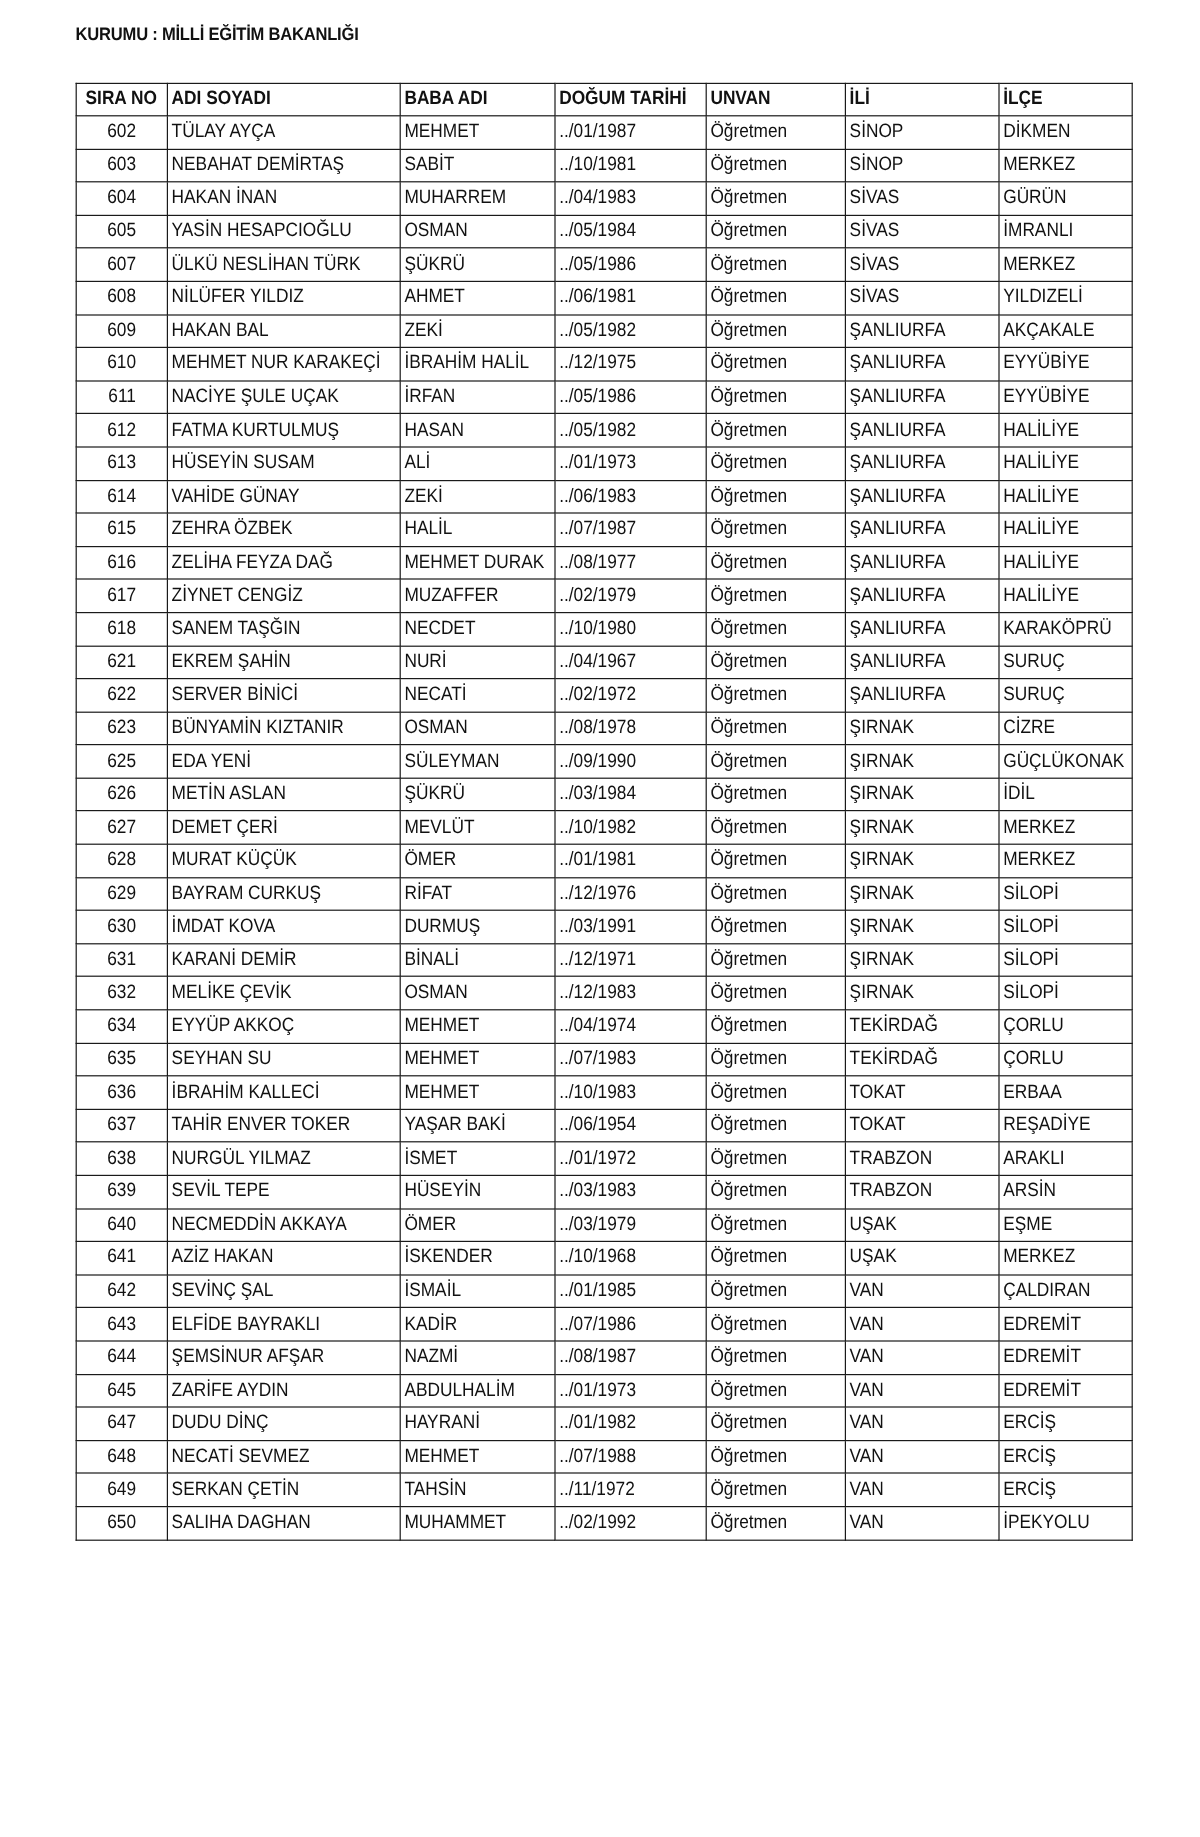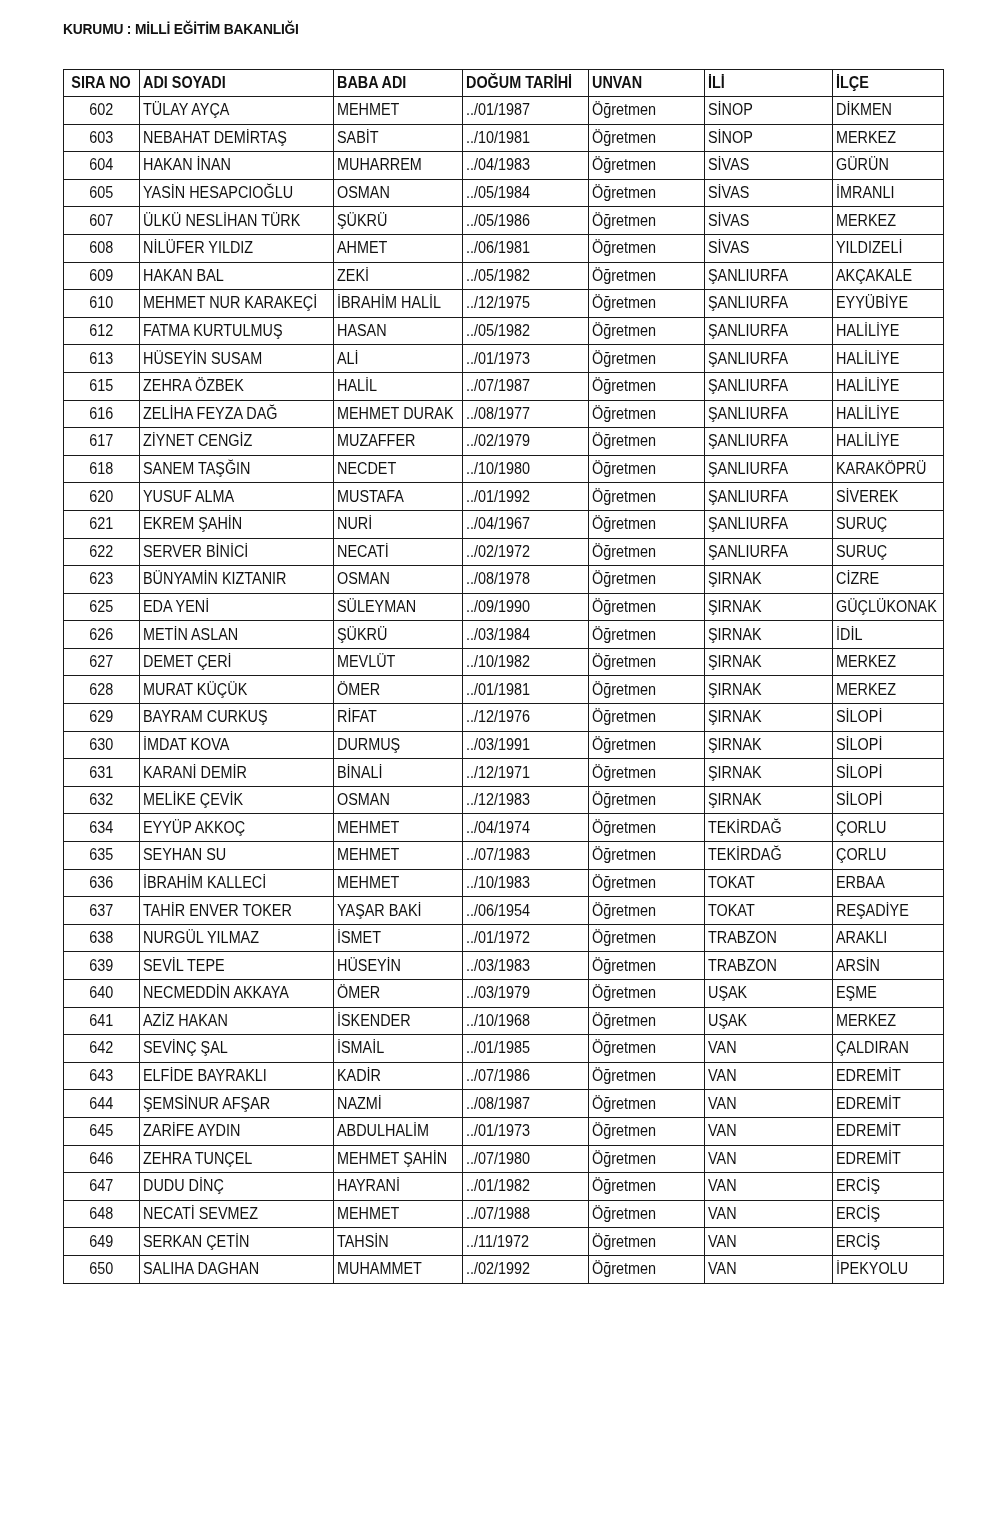--- a/index.html
+++ b/index.html
@@ -132,38 +132,56 @@
       <tr>
         <td class="c-no"><span>610</span></td>
         <td><span>MEHMET NUR KARAKEÇİ</span></td>
         <td><span>İBRAHİM HALİL</span></td>
         <td><span>../12/1975</span></td>
         <td><span>Öğretmen</span></td>
         <td><span>ŞANLIURFA</span></td>
         <td><span>EYYÜBİYE</span></td>
       </tr>
       <tr>
+        <td class="c-no"><span>611</span></td>
+        <td><span>NACİYE ŞULE UÇAK</span></td>
+        <td><span>İRFAN</span></td>
+        <td><span>../05/1986</span></td>
+        <td><span>Öğretmen</span></td>
+        <td><span>ŞANLIURFA</span></td>
+        <td><span>EYYÜBİYE</span></td>
+      </tr>
+      <tr>
         <td class="c-no"><span>612</span></td>
         <td><span>FATMA KURTULMUŞ</span></td>
         <td><span>HASAN</span></td>
         <td><span>../05/1982</span></td>
         <td><span>Öğretmen</span></td>
         <td><span>ŞANLIURFA</span></td>
         <td><span>HALİLİYE</span></td>
       </tr>
       <tr>
         <td class="c-no"><span>613</span></td>
         <td><span>HÜSEYİN SUSAM</span></td>
         <td><span>ALİ</span></td>
         <td><span>../01/1973</span></td>
         <td><span>Öğretmen</span></td>
         <td><span>ŞANLIURFA</span></td>
         <td><span>HALİLİYE</span></td>
       </tr>
       <tr>
+        <td class="c-no"><span>614</span></td>
+        <td><span>VAHİDE GÜNAY</span></td>
+        <td><span>ZEKİ</span></td>
+        <td><span>../06/1983</span></td>
+        <td><span>Öğretmen</span></td>
+        <td><span>ŞANLIURFA</span></td>
+        <td><span>HALİLİYE</span></td>
+      </tr>
+      <tr>
         <td class="c-no"><span>615</span></td>
         <td><span>ZEHRA ÖZBEK</span></td>
         <td><span>HALİL</span></td>
         <td><span>../07/1987</span></td>
         <td><span>Öğretmen</span></td>
         <td><span>ŞANLIURFA</span></td>
         <td><span>HALİLİYE</span></td>
       </tr>
       <tr>
         <td class="c-no"><span>616</span></td>
@@ -186,29 +204,20 @@
       <tr>
         <td class="c-no"><span>618</span></td>
         <td><span>SANEM TAŞĞIN</span></td>
         <td><span>NECDET</span></td>
         <td><span>../10/1980</span></td>
         <td><span>Öğretmen</span></td>
         <td><span>ŞANLIURFA</span></td>
         <td><span>KARAKÖPRÜ</span></td>
       </tr>
       <tr>
-        <td class="c-no"><span>620</span></td>
-        <td><span>YUSUF ALMA</span></td>
-        <td><span>MUSTAFA</span></td>
-        <td><span>../01/1992</span></td>
-        <td><span>Öğretmen</span></td>
-        <td><span>ŞANLIURFA</span></td>
-        <td><span>SİVEREK</span></td>
-      </tr>
-      <tr>
         <td class="c-no"><span>621</span></td>
         <td><span>EKREM ŞAHİN</span></td>
         <td><span>NURİ</span></td>
         <td><span>../04/1967</span></td>
         <td><span>Öğretmen</span></td>
         <td><span>ŞANLIURFA</span></td>
         <td><span>SURUÇ</span></td>
       </tr>
       <tr>
         <td class="c-no"><span>622</span></td>
@@ -402,29 +411,20 @@
       <tr>
         <td class="c-no"><span>645</span></td>
         <td><span>ZARİFE AYDIN</span></td>
         <td><span>ABDULHALİM</span></td>
         <td><span>../01/1973</span></td>
         <td><span>Öğretmen</span></td>
         <td><span>VAN</span></td>
         <td><span>EDREMİT</span></td>
       </tr>
       <tr>
-        <td class="c-no"><span>646</span></td>
-        <td><span>ZEHRA TUNÇEL</span></td>
-        <td><span>MEHMET ŞAHİN</span></td>
-        <td><span>../07/1980</span></td>
-        <td><span>Öğretmen</span></td>
-        <td><span>VAN</span></td>
-        <td><span>EDREMİT</span></td>
-      </tr>
-      <tr>
         <td class="c-no"><span>647</span></td>
         <td><span>DUDU DİNÇ</span></td>
         <td><span>HAYRANİ</span></td>
         <td><span>../01/1982</span></td>
         <td><span>Öğretmen</span></td>
         <td><span>VAN</span></td>
         <td><span>ERCİŞ</span></td>
       </tr>
       <tr>
         <td class="c-no"><span>648</span></td>

